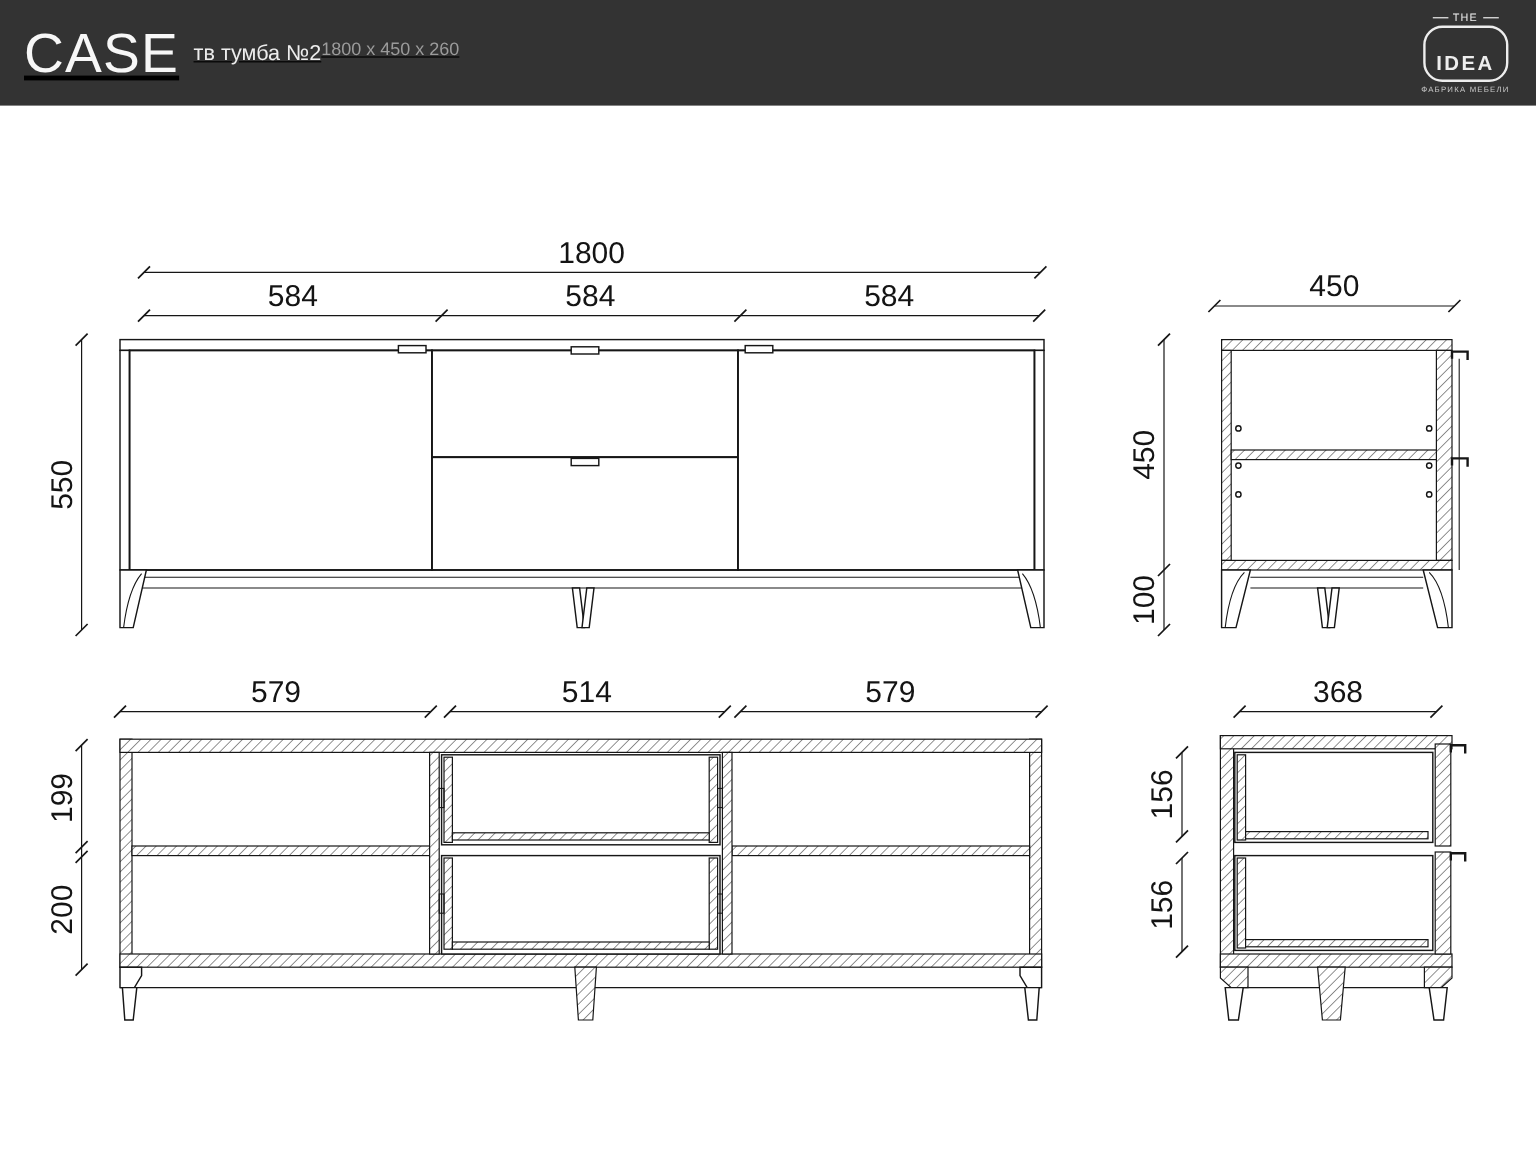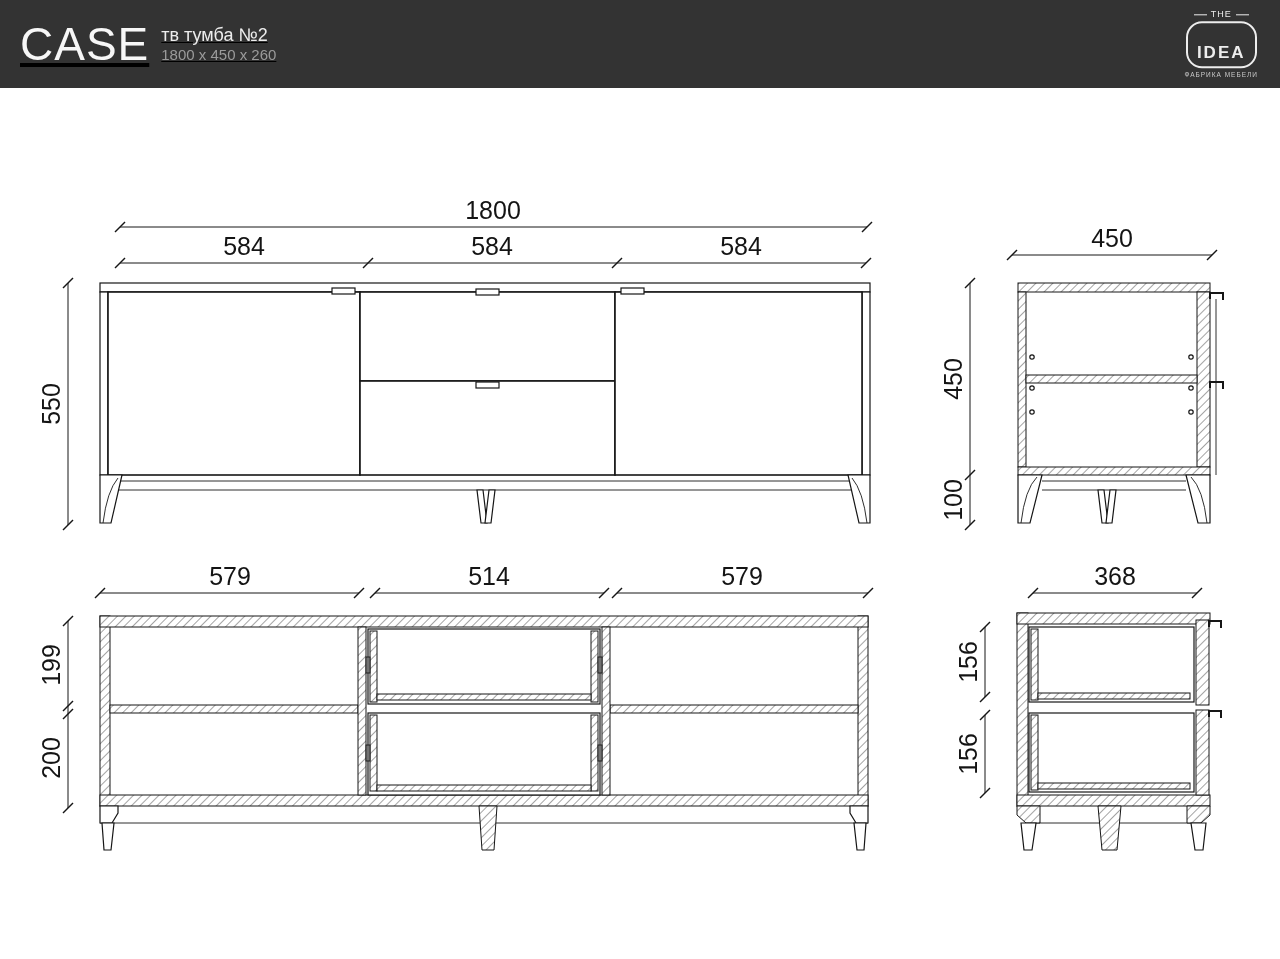--- a/index.html
+++ b/index.html
@@ -4,21 +4,21 @@
 <style>
   html,body { margin:0; padding:0; }
   body {
     width:1280px; height:959px; background:#ffffff;
     font-family:"Liberation Sans", sans-serif; overflow:hidden;
   }
   
   .header { height:88px; background:#333333; display:flex; align-items:center; position:relative;text-decoration:underline; }
   .brand { margin-left:20px; display:flex; align-items:center; }
   .brand-name { font-size:46px; line-height:1; color:#f7f7f7; letter-spacing:1px; font-weight:400; }
-  .brand-sub { margin-left:12px; display:flex; flex-direction:column; justify-content:center; }
+  .brand-sub { margin-left:12px; display:flex; flex-direction:row; justify-content:center; }
   .brand-type { font-size:18px; color:#ededed; line-height:1.25; }
   .brand-size { font-size:15px; color:#9b9b9b; line-height:1.2; }
   .logo { position:absolute; right:22px; top:50%; transform:translateY(-50%);
           display:flex; flex-direction:column; align-items:center; color:#ededed; }
   .logo-top { display:flex; align-items:center; gap:4px; font-size:9px; letter-spacing:1px; margin-bottom:2px; }
   .logo-dash { width:13px; height:1px; background:#ededed; }
   .logo-main { border:2px solid #ededed; border-radius:16px; padding:20px 9px 3px; font-size:17px;
                font-weight:bold; letter-spacing:2px; line-height:1.2; }
   .logo-sub { margin-top:3px; font-size:6.5px; letter-spacing:1px; color:#c9c9c9; white-space:nowrap; }
   

